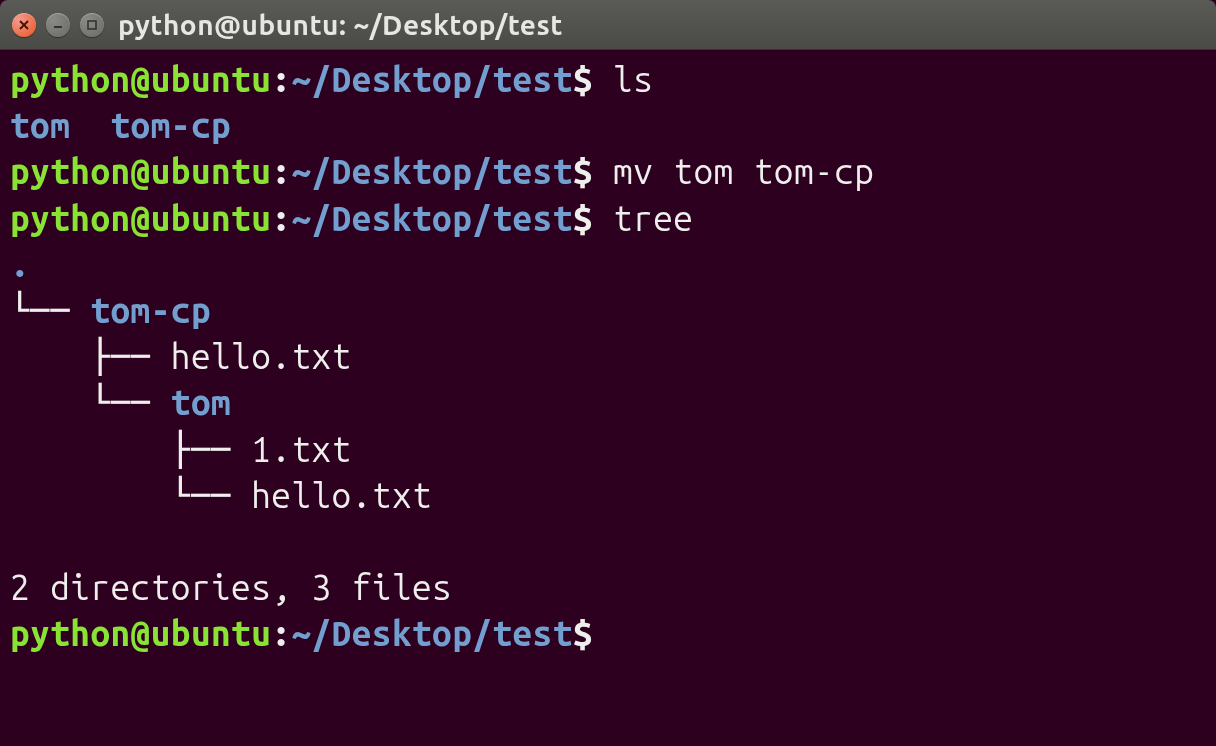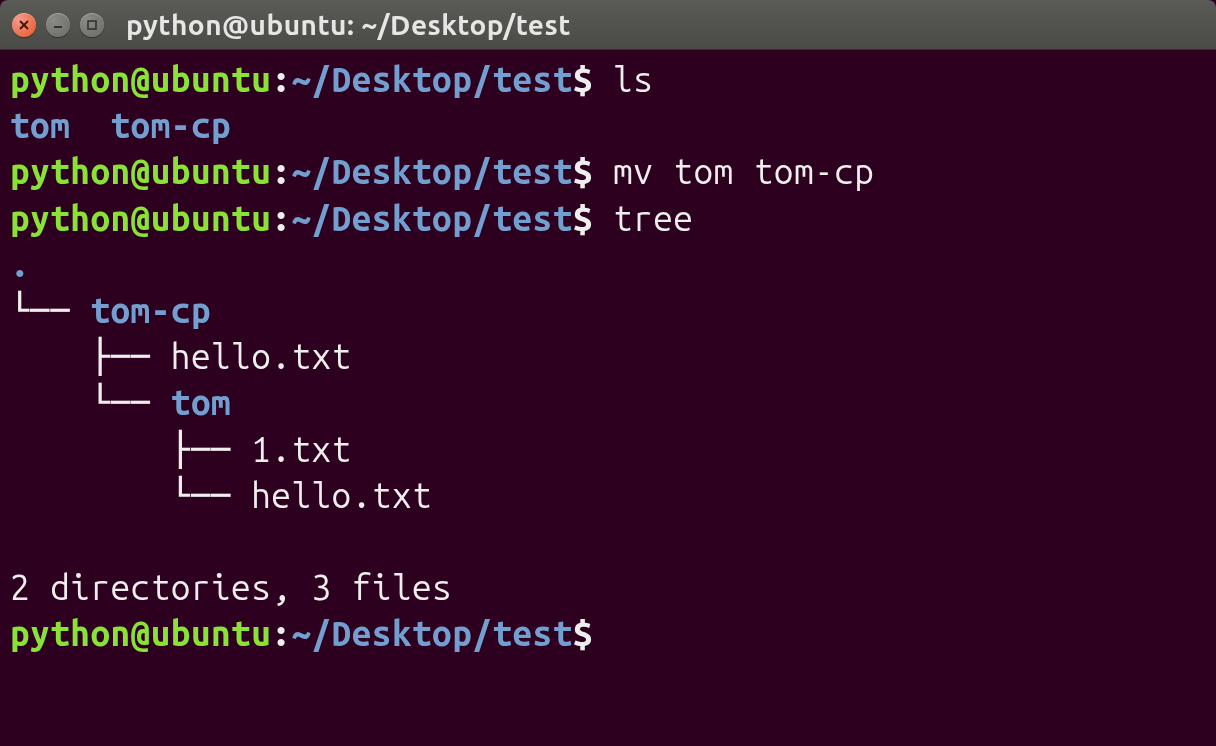--- a/index.html
+++ b/index.html
@@ -17,21 +17,20 @@
       flex-direction: column;
       border-radius: 8px 8px 0 0;
       overflow: hidden;
     }
     .titlebar {
       background: linear-gradient(to bottom, #5a5a56 0%, #4a4a46 100%);
       height: 50px;
       display: flex;
       align-items: center;
       padding: 0 12px;
-      gap: 8px;
       border-bottom: 1px solid #333;
     }
     .window-controls {
       display: flex;
       gap: 10px;
       align-items: center;
     }
     .ctrl {
       width: 24px;
       height: 24px;

